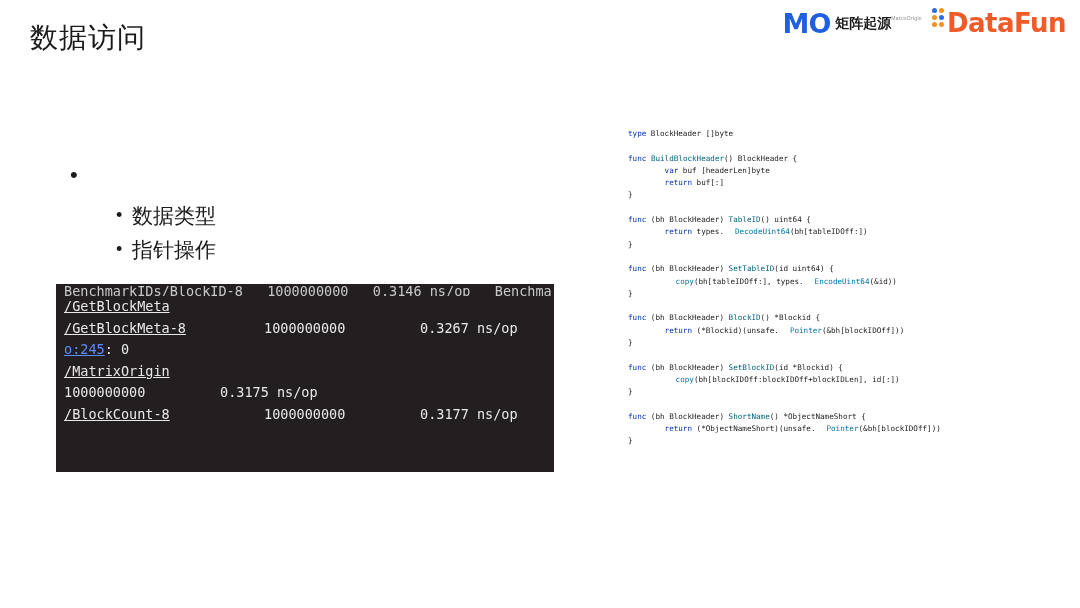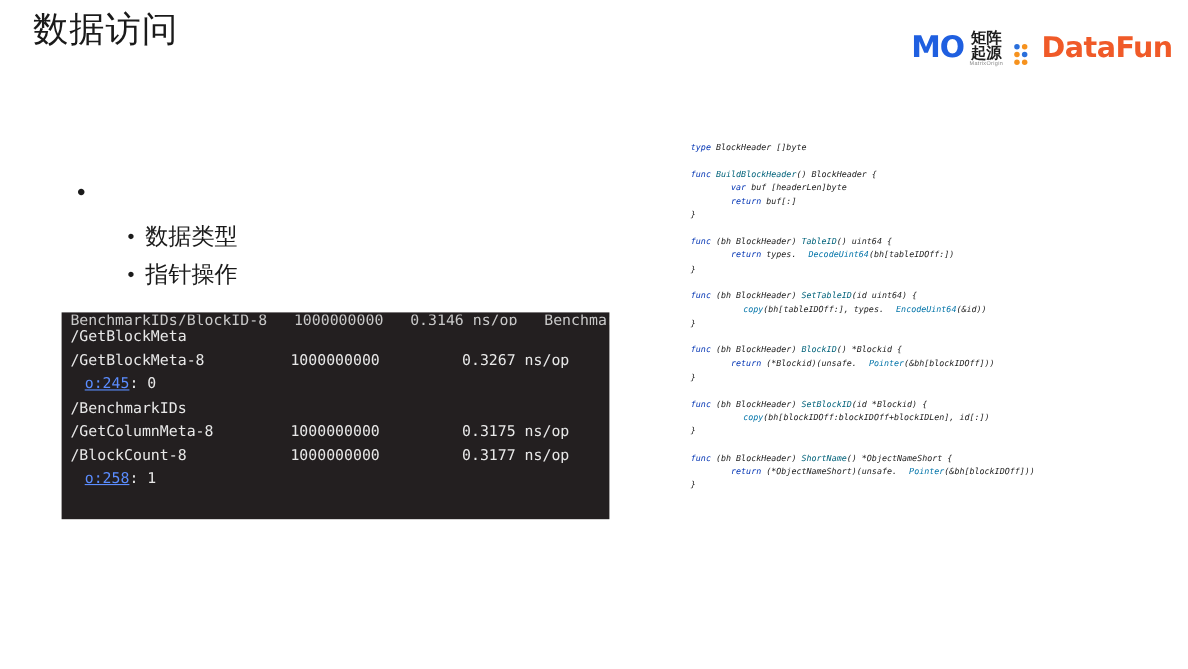--- a/index.html
+++ b/index.html
@@ -12,72 +12,71 @@
     background: #ffffff;
     font-family: "Liberation Sans", sans-serif;
     overflow: hidden;
     position: relative;
   }
 
   
   .slide-title {
     position: absolute;
     left: 30px;
-    top: 4px;
-    font-size: 32px;
+    top: 16px;
+    font-size: 28px;
     font-weight: 400;
     color: #1a1a1a;
     letter-spacing: 1px;
     line-height: 44px;
   }
 
   
   .logo-area {
     position: absolute;
     right: 14px;
-    top: 27px;
+    top: 8px;
     display: flex;
     align-items: center;
     gap: 10px;
   }
   .mo-logo {
     display: flex;
     align-items: center;
     gap: 5px;
   }
   .mo-mark {
     font-size: 27px;
     font-weight: 700;
     color: #1f5fe0;
     letter-spacing: -1px;
     line-height: 1;
     font-family: "DejaVu Sans", sans-serif;
   }
   .mo-cn {
     display: flex;
-    flex-direction: column;
+    flex-direction: row;
     justify-content: center;
     line-height: 1.02;
-    text-align: center;
   }
   .mo-cn .cn1, .mo-cn .cn2 {
     font-size: 14px;
     font-weight: 700;
     color: #1d1d1d;
     letter-spacing: 0px;
   }
   .mo-cn .en {
     font-size: 5px;
     color: #8b8b8b;
     letter-spacing: 0.3px;
   }
   .df-logo {
     display: flex;
-    align-items: flex-end;
-    gap: 13px;
+    align-items: flex-start;
+    gap: 3px;
   }
   .df-dots {
     display: grid;
     grid-template-columns: 5px 5px;
     grid-template-rows: 5px 5px 5px;
     gap: 2px;
   }
   .df-dots i {
     display: block;
     width: 5px;
@@ -149,28 +148,27 @@
     overflow: hidden;
     box-sizing: border-box;
   }
   .term-line {
     white-space: pre;
     padding-left: 8px;
   }
   .term-line .lnk {
     color: #5b8dff;
     text-decoration: underline;
-    margin-left: 13px;
   }
   .term-cols {
     display: flex;
     white-space: pre;
     padding-left: 8px;
   }
-  .term-cols .c-name { width: 200px; flex: none; }
+  .term-cols .c-name { width: 200px; flex: none; text-decoration: underline; }
   .term-cols .c-iter { width: 156px; flex: none; }
   .term-cols .c-time { flex: none; text-align: right; }
   .term-top-clip {
     height: 10px;
     overflow: hidden;
     white-space: pre;
     padding-left: 8px;
     color: #c9c9c9;
     font-size: 13.5px;
     line-height: 11px;
@@ -181,21 +179,21 @@
     position: absolute;
     left: 628px;
     top: 128px;
     width: 430px;
     font-family: "DejaVu Sans Mono", monospace;
     font-size: 7.6px;
     line-height: 12.3px;
     color: #222222;
     white-space: pre;
   }
-  .code-line { white-space: pre; font-style: italic; }
+  .code-line { white-space: pre; }
   .kw   { color: #0033b3; }
   .fn   { color: #00627a; }
   .typ  { color: #0073a8; padding-left: 11px; }
 </style>
 </head>
 <body>
 
 <div class="slide-title">数据访问</div>
 
 <div class="logo-area">
@@ -233,21 +231,20 @@
     <span>指针操作</span>
   </div>
 </div>
 
 <div class="terminal">
   <div class="term-top-clip">BenchmarkIDs/BlockID-8   1000000000   0.3146 ns/op   BenchmarkIDs</div>
   <div id="terminal-rows">
       <div class="term-cols"><span class="c-name">/GetBlockMeta</span><span class="c-iter"></span><span class="c-time"></span></div>
       <div class="term-cols"><span class="c-name">/GetBlockMeta-8</span><span class="c-iter">1000000000</span><span class="c-time">0.3267 ns/op</span></div>
       <div class="term-line"><span class="lnk">o:245</span><span>: 0</span></div>
-      <div class="term-cols"><span class="c-name">/BenchmarkIDs</span><span class="c-iter"></span><span class="c-time"></span></div>
-      <div class="term-cols"><span class="c-name">/GetColumnMeta-8</span><span class="c-iter">1000000000</span><span class="c-time">0.3175 ns/op</span></div>
+      <div class="term-cols"><span class="c-name">/MatrixOrigin</span><span class="c-iter"></span><span class="c-time"></span></div>
+      <div class="term-cols"><span class="c-iter">1000000000</span><span class="c-time">0.3175 ns/op</span></div>
       <div class="term-cols"><span class="c-iter"></span><span class="c-time"></span></div>
       <div class="term-cols"><span class="c-name">/BlockCount-8</span><span class="c-iter">1000000000</span><span class="c-time">0.3177 ns/op</span></div>
-      <div class="term-line"><span class="lnk">o:258</span><span>: 1</span></div>
     </div>
 </div>
 
 <div class="code-panel" id="code-panel"><div class="code-line"><span class="kw">type</span><span> BlockHeader []byte</span></div><div class="code-line">&nbsp;</div><div class="code-line"><span class="kw">func</span><span> </span><span class="fn">BuildBlockHeader</span><span>() BlockHeader {</span></div><div class="code-line"><span>        </span><span class="kw">var</span><span> buf [headerLen]byte</span></div><div class="code-line"><span>        </span><span class="kw">return</span><span> buf[:]</span></div><div class="code-line"><span>}</span></div><div class="code-line">&nbsp;</div><div class="code-line"><span class="kw">func</span><span> (bh BlockHeader) </span><span class="fn">TableID</span><span>() uint64 {</span></div><div class="code-line"><span>        </span><span class="kw">return</span><span> types.</span><span class="typ">DecodeUint64</span><span>(bh[tableIDOff:])</span></div><div class="code-line"><span>}</span></div><div class="code-line">&nbsp;</div><div class="code-line"><span class="kw">func</span><span> (bh BlockHeader) </span><span class="fn">SetTableID</span><span>(id uint64) {</span></div><div class="code-line"><span>        </span><span class="typ">copy</span><span>(bh[tableIDOff:], types.</span><span class="typ">EncodeUint64</span><span>(&amp;id))</span></div><div class="code-line"><span>}</span></div><div class="code-line">&nbsp;</div><div class="code-line"><span class="kw">func</span><span> (bh BlockHeader) </span><span class="fn">BlockID</span><span>() *Blockid {</span></div><div class="code-line"><span>        </span><span class="kw">return</span><span> (*Blockid)(unsafe.</span><span class="typ">Pointer</span><span>(&amp;bh[blockIDOff]))</span></div><div class="code-line"><span>}</span></div><div class="code-line">&nbsp;</div><div class="code-line"><span class="kw">func</span><span> (bh BlockHeader) </span><span class="fn">SetBlockID</span><span>(id *Blockid) {</span></div><div class="code-line"><span>        </span><span class="typ">copy</span><span>(bh[blockIDOff:blockIDOff+blockIDLen], id[:])</span></div><div class="code-line"><span>}</span></div><div class="code-line">&nbsp;</div><div class="code-line"><span class="kw">func</span><span> (bh BlockHeader) </span><span class="fn">ShortName</span><span>() *ObjectNameShort {</span></div><div class="code-line"><span>        </span><span class="kw">return</span><span> (*ObjectNameShort)(unsafe.</span><span class="typ">Pointer</span><span>(&amp;bh[blockIDOff]))</span></div><div class="code-line"><span>}</span></div></div>
 
 </body></html>

